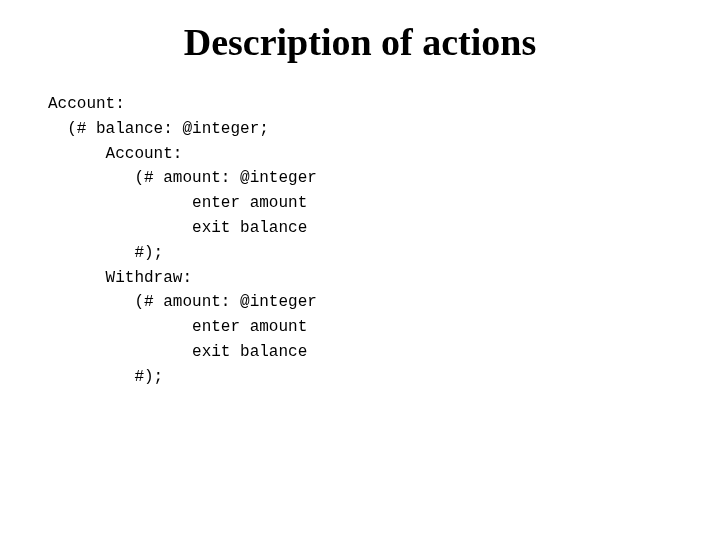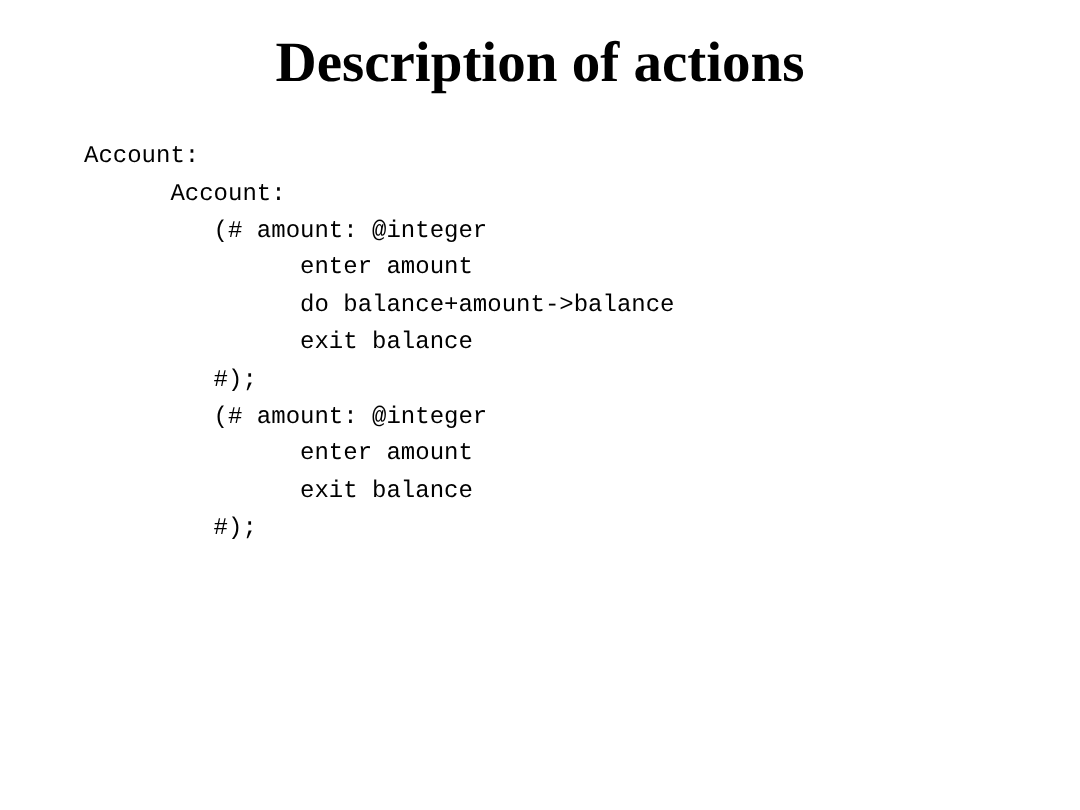--- a/index.html
+++ b/index.html
@@ -12,21 +12,21 @@
       width: 720px;
       height: 540px;
       background-color: #ffffff;
       font-family: Georgia, 'Times New Roman', serif;
       overflow: hidden;
     }
 
     .page-container {
       width: 720px;
       height: 540px;
-      padding: 20px 20px;
+      padding: 20px 40px;
       display: flex;
       flex-direction: column;
       align-items: flex-start;
     }
 
     .title {
       font-size: 38px;
       font-weight: bold;
       color: #000000;
       text-align: center;
@@ -34,33 +34,34 @@
       margin-bottom: 28px;
       font-family: Georgia, 'Times New Roman', serif;
     }
 
     .code-block {
       font-family: 'Courier New', Courier, monospace;
       font-size: 16px;
       color: #000000;
       line-height: 1.55;
       white-space: pre;
-      margin-left: 36px;
+      margin-left: 8px;
     }
   </style>
 </head>
 <body>
 
 <div class="page-container">
   <h1 class="title">Description of actions</h1>
   <div class="code-block"><span>Account:
+</span><span>  (# balance: @integer;
 </span><span>      Account:
 </span><span>         (# amount: @integer
 </span><span>               enter amount
-</span><span>               do balance+amount-&gt;balance
 </span><span>               exit balance
 </span><span>         #);
+</span><span>      Withdraw:
 </span><span>         (# amount: @integer
 </span><span>               enter amount
 </span><span>               exit balance
 </span><span>         #);
 </span></div>
 </div>
 
 </body></html>

